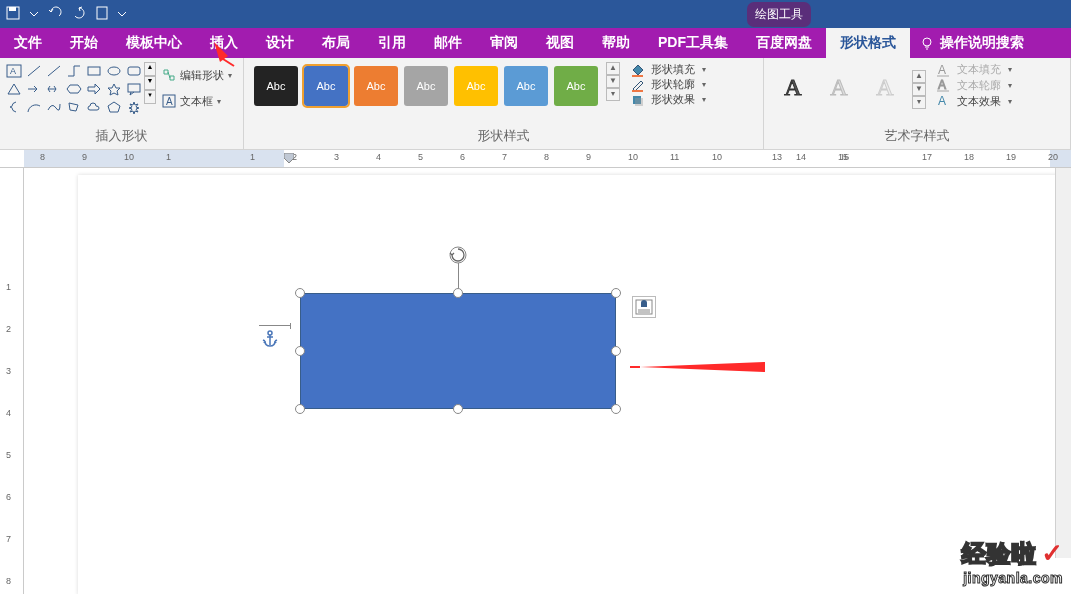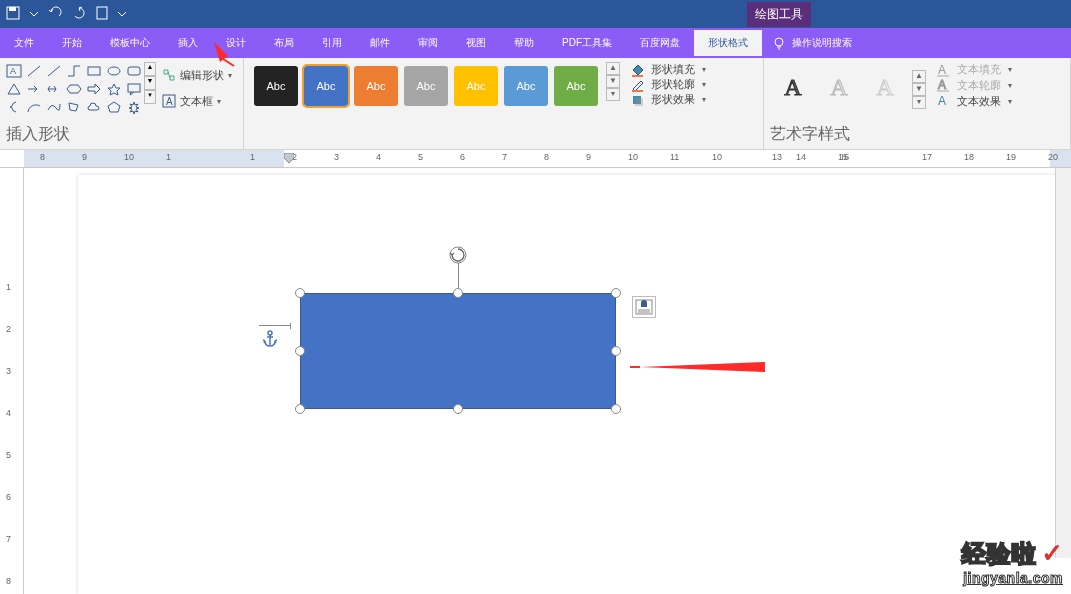--- a/index.html
+++ b/index.html
@@ -2,31 +2,31 @@
 <html><head>
 <meta charset="utf-8">
 <style>
   * { margin: 0; padding: 0; box-sizing: border-box; font-family: "Microsoft YaHei", sans-serif; }
   body { width: 1071px; height: 594px; background: #fff; overflow: hidden; position: relative; }
 
   .title-bar { height: 28px; background: #2b579a; display: flex; align-items: center; color: #fff; font-size: 12px; padding: 0 6px; }
   .qat { display: flex; gap: 10px; align-items: center; }
   .qat svg, .qat span { cursor: pointer; }
   .title-text { flex: 1; text-align: center; font-size: 13px; }
-  .tools-tab { background: #5a2e7a; color: #fff; font-size: 12px; padding: 4px 8px; position: absolute; right: 260px; top: 2px; }
-
-  .menu-bar { height: 30px; background: #8b5cf6; display: flex; align-items: center; color: #fff; font-size: 10px; }
+  .tools-tab { background: #5a2e7a; color: #fff; font-size: 12px; padding: 4px 8px; position: absolute; right: 260px; top: 2px; border-radius: 7px; }
+
+  .menu-bar { height: 30px; background: #a21caf; display: flex; align-items: center; color: #fff; font-size: 14px; font-weight: bold; }
   .menu-item { padding: 6px 14px; cursor: pointer; }
   .menu-item.active { background: #f3f3f3; color: #2b579a; }
   .tell-me { display: flex; align-items: center; gap: 6px; padding: 0 10px; }
   .tell-me svg { stroke: #fff; }
 
   .ribbon { height: 92px; background: #f3f3f3; border-bottom: 1px solid #d4d4d4; display: flex; }
   .ribbon-group { border-right: 1px solid #d4d4d4; padding: 4px 6px 2px 6px; display: flex; flex-direction: column; justify-content: space-between; }
-  .ribbon-group-label { font-size: 16px; color: #666; padding-bottom: 2px; }
+  .ribbon-group-label { text-align: center; font-size: 13px; color: #666; padding-bottom: 2px; }
 
   .shapes-gallery { display: flex; flex-direction: column; gap: 4px; padding-top: 2px; }
   .shapes-row { display: flex; gap: 4px; }
   .shape-mini { width: 16px; height: 14px; }
 
   .shape-opts { display: flex; flex-direction: column; justify-content: space-around; font-size: 11px; color: #444; margin-left: 6px; }
   .shape-opt { display: flex; align-items: center; gap: 4px; cursor: pointer; }
   .dd { font-size: 8px; color: #666; }
 
   .style-thumbs { display: flex; gap: 6px; padding: 4px 4px 0 4px; }
@@ -66,21 +66,21 @@
   .rot-line { position: absolute; left: 50%; top: -34px; width: 1px; height: 29px; background: #888; }
   .rot-handle { position: absolute; left: calc(50% - 10px); top: -48px; }
 
   .layout-btn { position: absolute; left: 632px; top: 296px; width: 24px; height: 22px; background: #fff; border: 1px solid #bbb; display: flex; align-items: center; justify-content: center; cursor: pointer; }
 
   .red-arrow { position: absolute; left: 630px; top: 358px; }
   .red-arrow2 { position: absolute; left: 210px; top: 38px; }
 
   .watermark { position: absolute; right: 8px; bottom: 8px; text-align: right; color: #fff; font-weight: bold; }
   .watermark .wm1 { font-size: 24px; -webkit-text-stroke: 2px #333; letter-spacing: 1px; }
-  .watermark .wm2 { font-size: 14px; -webkit-text-stroke: 1px #333; letter-spacing: .5px; text-decoration: underline; }
+  .watermark .wm2 { font-size: 14px; -webkit-text-stroke: 1px #333; letter-spacing: .5px; }
   .watermark .check { color: #e03030; font-size: 26px; -webkit-text-stroke: 0; }
 
   .scrollbar-track { position: absolute; right: 0; top: 168px; bottom: 36px; width: 16px; background: #f0f0f0; border-left: 1px solid #d0d0d0; }
 </style>
 </head>
 <body>
 
 <div class="title-bar">
   <div class="qat">
     <span><svg width="14" height="14" viewBox="0 0 14 14">
@@ -270,20 +270,21 @@
         <div class="style-opt">
           <svg width="14" height="14">
               <rect x="3" y="3" width="8" height="8" fill="#48a"></rect>
               <rect x="5" y="5" width="8" height="8" fill="#999" opacity=".4"></rect>
             </svg>
           <span>形状效果</span> 
             <span class="dd">▾</span>
         </div>
       </div>
     </div>
+    <div class="ribbon-group-label">形状样式</div>
   </div>
 
   <div class="ribbon-group" style="flex:1">
     <div style="display:flex">
       <div class="wordart-thumbs" id="wa-thumbs">
           <div class="wa" style="color: rgb(85, 85, 85); -webkit-text-stroke: 1px rgb(51, 51, 51);">A</div>
           <div class="wa" style="color: rgb(221, 221, 221); -webkit-text-stroke: 1px rgb(187, 187, 187);">A</div>
           <div class="wa" style="color: rgb(238, 238, 238); -webkit-text-stroke: 1px rgb(204, 204, 204);">A</div>
         </div>
       <div class="thumb-nav" style="margin-top:8px">

